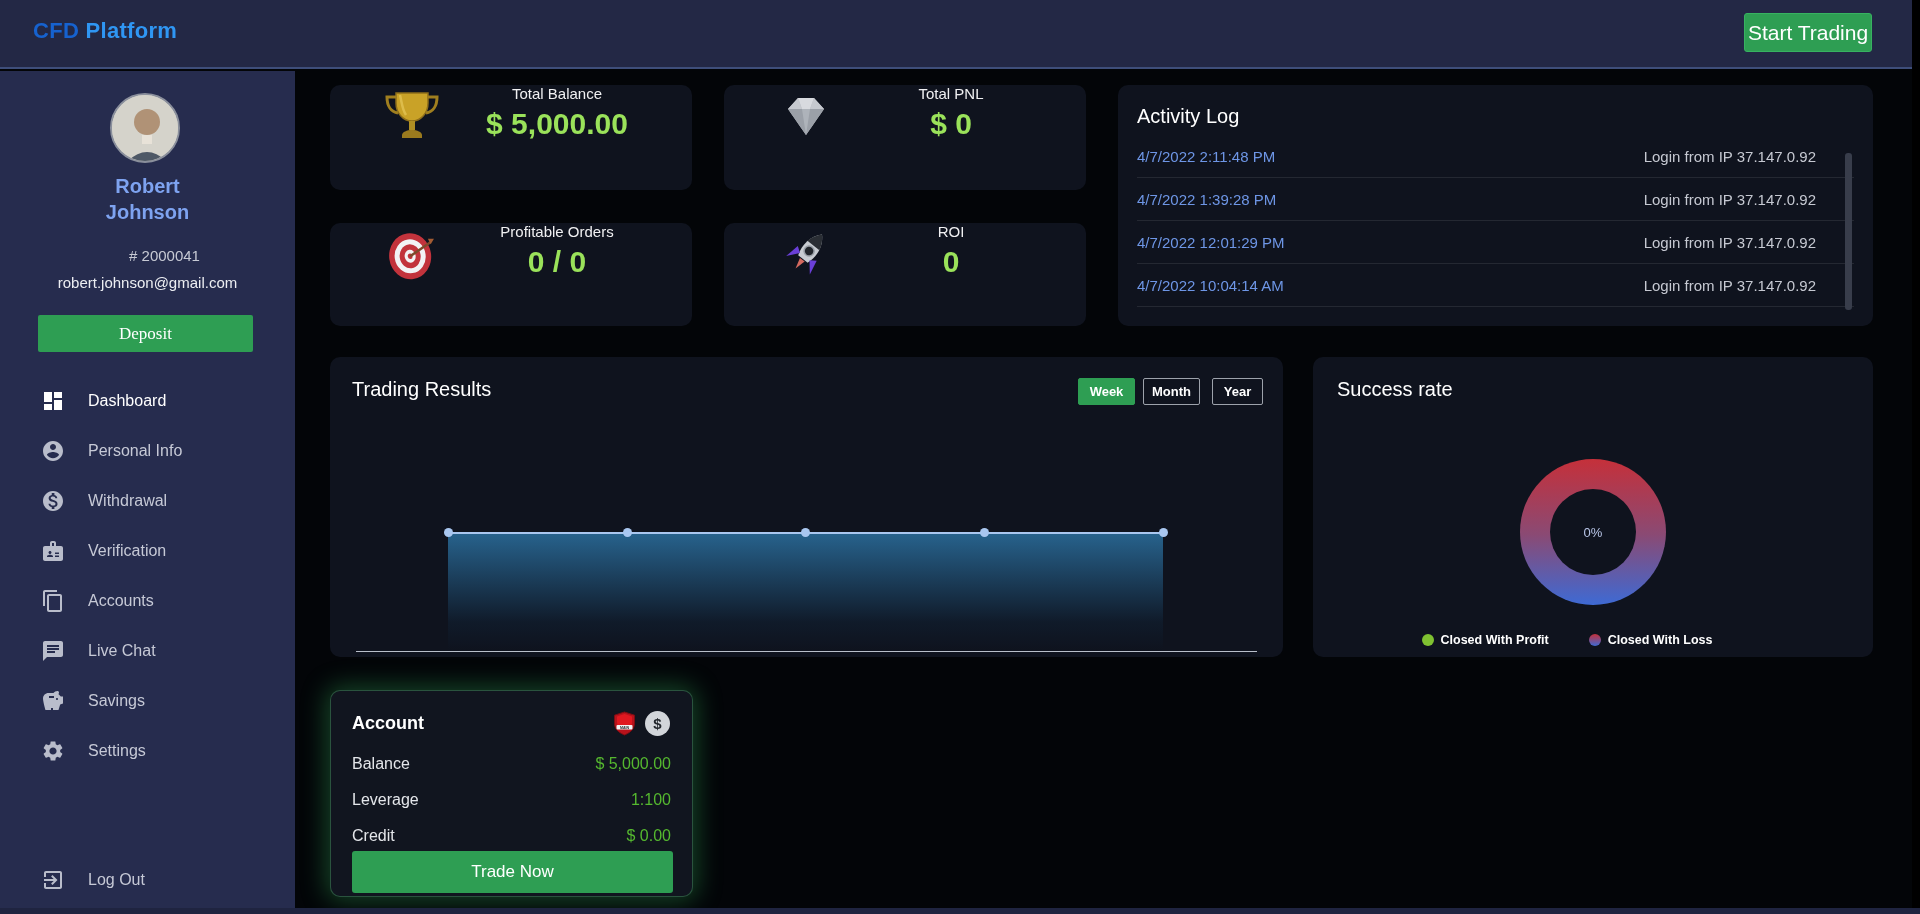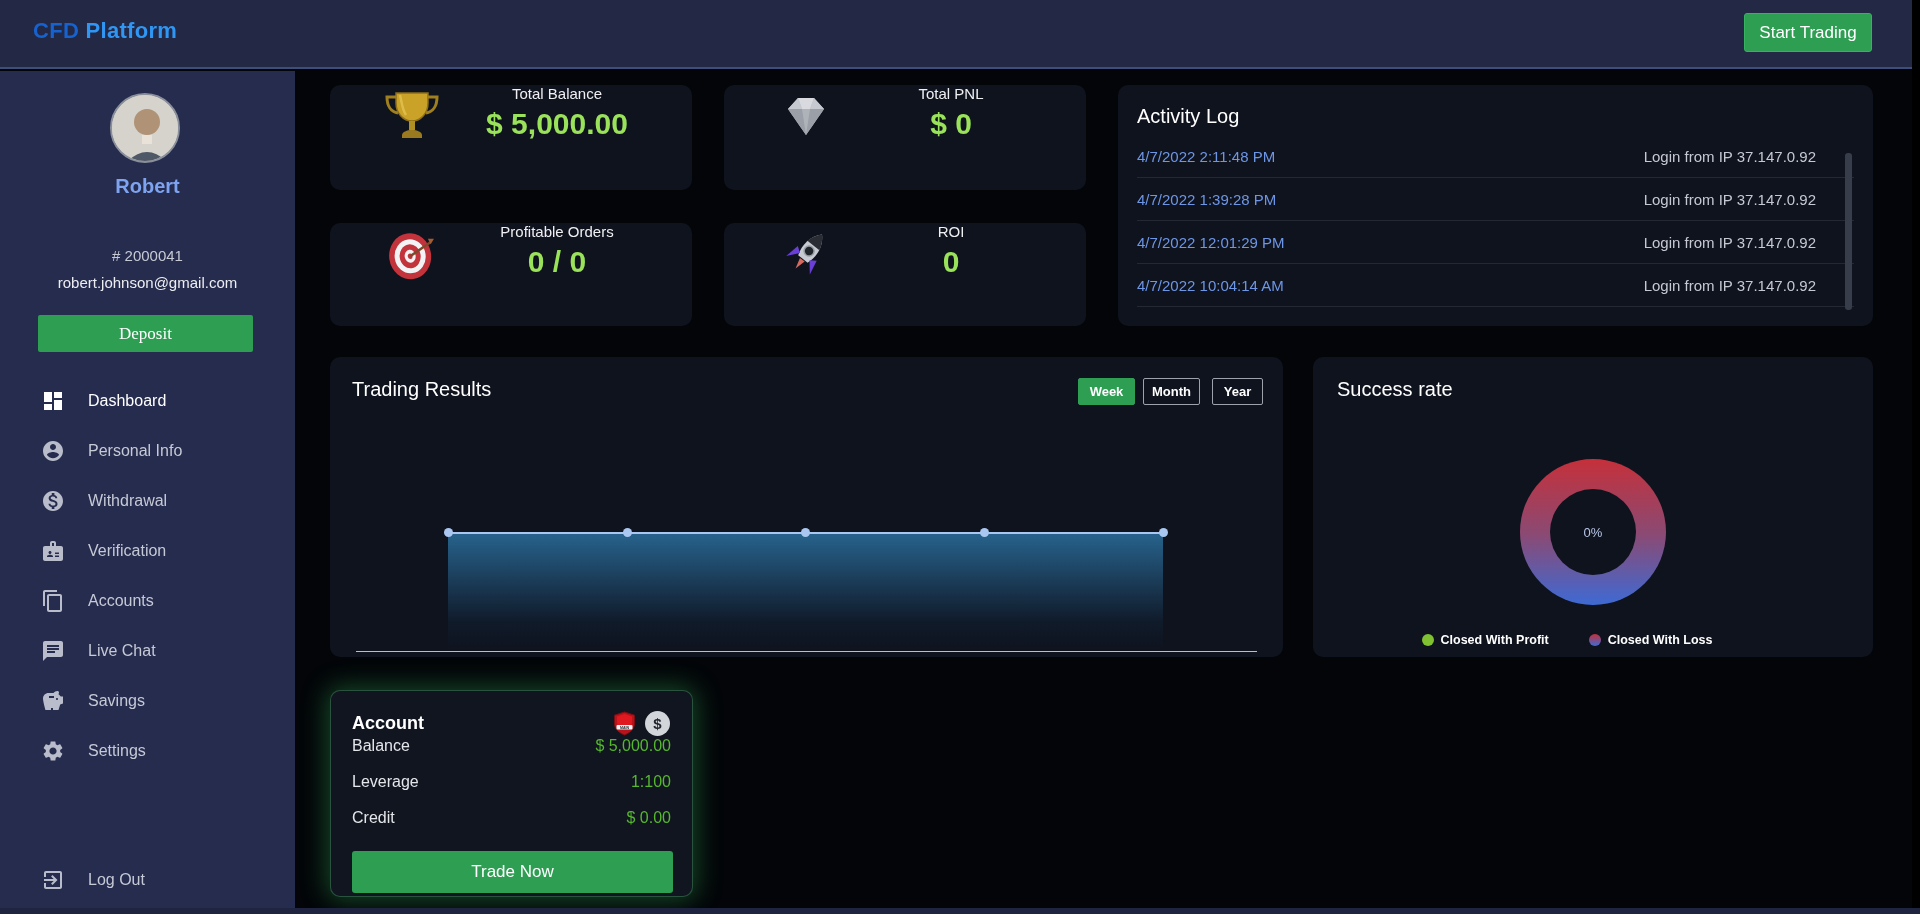--- a/index.html
+++ b/index.html
@@ -6,31 +6,31 @@
   html,body { width:1920px; height:914px; overflow:hidden; background:#030508;
     font-family:"Liberation Sans", sans-serif; -webkit-font-smoothing:antialiased; }
 
   
   #topbar { position:absolute; left:0; top:0; width:1912px; height:69px;
     background:#232845; border-bottom:2px solid #3e4e7a; z-index:5; }
   #brand { position:absolute; left:33px; top:18px; font-size:22px; font-weight:bold; letter-spacing:.3px; }
   #brand .b1 { color:#1662cf; } #brand .b2 { color:#2f96f3; }
   #start-trading { position:absolute; right:40px; top:13px; width:128px; height:39px;
     background:#2e9e53; border:1px solid #37b261; border-radius:3px; color:#fff;
-    font-size:17px; font-family:inherit; cursor:pointer; }
+    font-size:21px; font-family:inherit; cursor:pointer; }
   #right-strip { position:absolute; right:0; top:0; width:8px; height:914px; background:#000; z-index:6; }
   #bottom-strip { position:absolute; left:0; top:908px; width:1920px; height:6px; background:#1f2440; z-index:6; }
 
   
   #sidebar { position:absolute; left:0; top:71px; width:295px; height:837px; background:#262c4e; }
   #avatar { position:absolute; left:110px; top:22px; width:70px; height:70px; border-radius:50%;
     overflow:hidden; background:#d5d3cb; border:2px solid #8a8f9c; }
   #user-name { position:absolute; left:0; top:102px; width:295px; text-align:center;
     color:#7ea3f0; font-size:20px; font-weight:bold; line-height:26px; }
-  #user-id { position:absolute; left:0; top:176px; width:295px; text-align:center; color:#c7cad4; font-size:15px; }
+  #user-id { position:absolute; left:0; top:176px; width:329px; text-align:center; color:#c7cad4; font-size:15px; }
   #user-email { position:absolute; left:0; top:203px; width:295px; text-align:center; color:#eceef2; font-size:15px; }
   #deposit-btn { position:absolute; left:38px; top:244px; width:215px; height:37px;
     background:#2e9e53; border:none; border-radius:2px; color:#fff; font-size:17px; font-family:Liberation Serif, serif; cursor:pointer; }
   .menu { position:absolute; left:0; top:305px; width:295px; }
   .menu-item { position:relative; height:50px; display:flex; align-items:center; cursor:pointer; }
   .menu-item svg { position:absolute; left:41px; width:24px; height:24px; fill:#b9bdcb; }
   .menu-item span { position:absolute; left:88px; font-size:16px; color:#c6c9d6; }
   .menu-item.active svg { fill:#ffffff; }
   .menu-item.active span { color:#ffffff; }
   #logout { position:absolute; left:0; top:784px; width:295px; }
@@ -83,21 +83,21 @@
   .dot-profit { background:#7fc131; }
   .dot-loss { background:linear-gradient(180deg,#c5303a,#3e6ad4); }
 
   
   #account { left:330px; top:690px; width:363px; height:207px; background:#11151f;
     border:1px solid rgba(90,200,120,.35); box-shadow:0 0 26px 3px rgba(46,158,83,.45);
     padding:18px 21px 0 21px; }
   #account-head { display:flex; align-items:center; justify-content:space-between; height:28px; }
   #account-title { color:#fff; font-size:18px; font-weight:bold; }
   #account-icons { display:flex; gap:6px; align-items:center; }
-  .acc-row { display:flex; justify-content:space-between; align-items:flex-start; height:36px; }
+  .acc-row { display:flex; justify-content:space-between; align-items:flex-end; height:36px; }
   .acc-label { color:#e4e6ea; font-size:16px; }
   .acc-value { color:#55b82f; font-size:16px; }
   #trade-now { position:absolute; left:21px; top:160px; width:321px; height:42px;
     background:#2e9e53; border:none; border-radius:3px; color:#fff; font-size:17px;
     font-family:inherit; cursor:pointer; }
 </style>
 </head>
 <body>
 
 <div id="topbar">
@@ -114,20 +114,21 @@
   <div id="avatar">
     <svg viewBox="0 0 70 70" width="70" height="70">
       <rect width="70" height="70" fill="#d5d3cb"></rect>
       <circle cx="35" cy="27" r="13" fill="#b09276"></circle>
       <path d="M12 70 Q35 44 58 70 Z" fill="#4e5866"></path>
       <rect x="30" y="40" width="10" height="9" fill="#e8e2d8"></rect>
     </svg>
   </div>
   <div id="user-name">
     <div>Robert</div>
+    <div>Johnson</div>
   </div>
   <div id="user-id"># 2000041</div>
   <div id="user-email">robert.johnson@gmail.com</div>
   <button id="deposit-btn">Deposit</button>
 
   <nav class="menu">
     <div class="menu-item active">
       <svg viewBox="0 0 24 24">
           <path d="M3 13h8V3H3v10zm0 8h8v-6H3v6zm10 0h8V11h-8v10zm0-18v6h8V3h-8z"></path>
         </svg>

